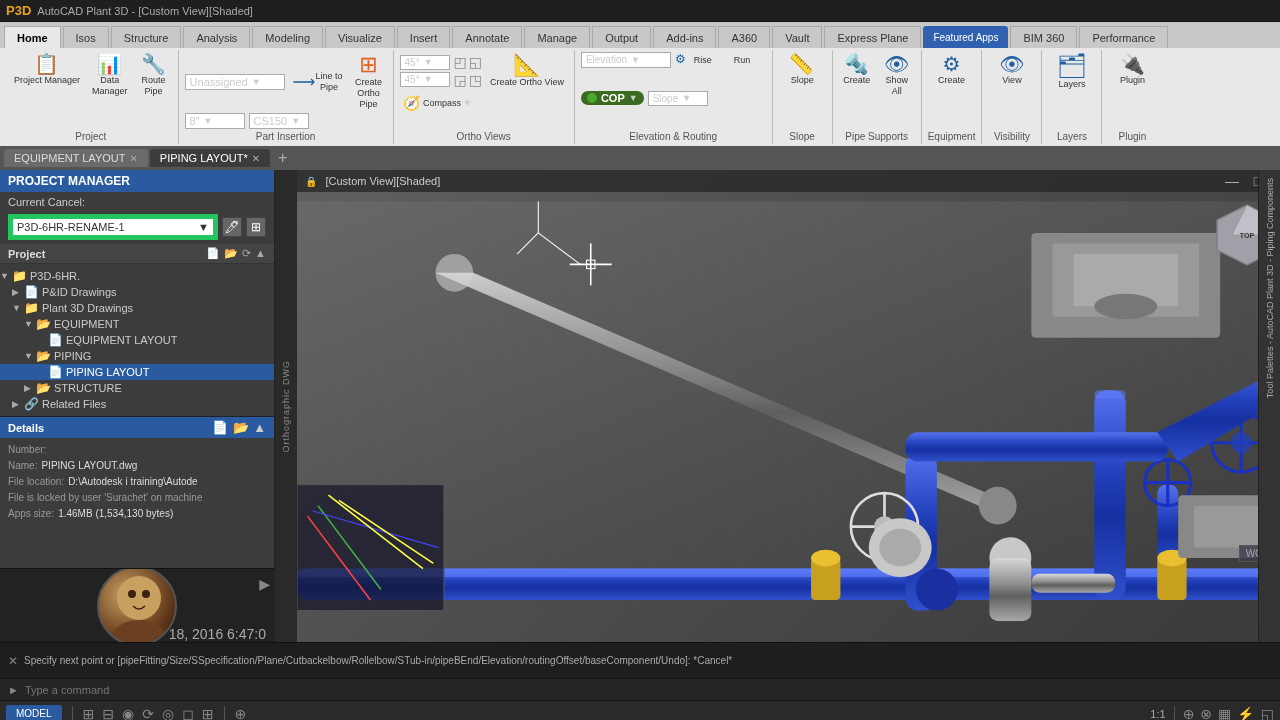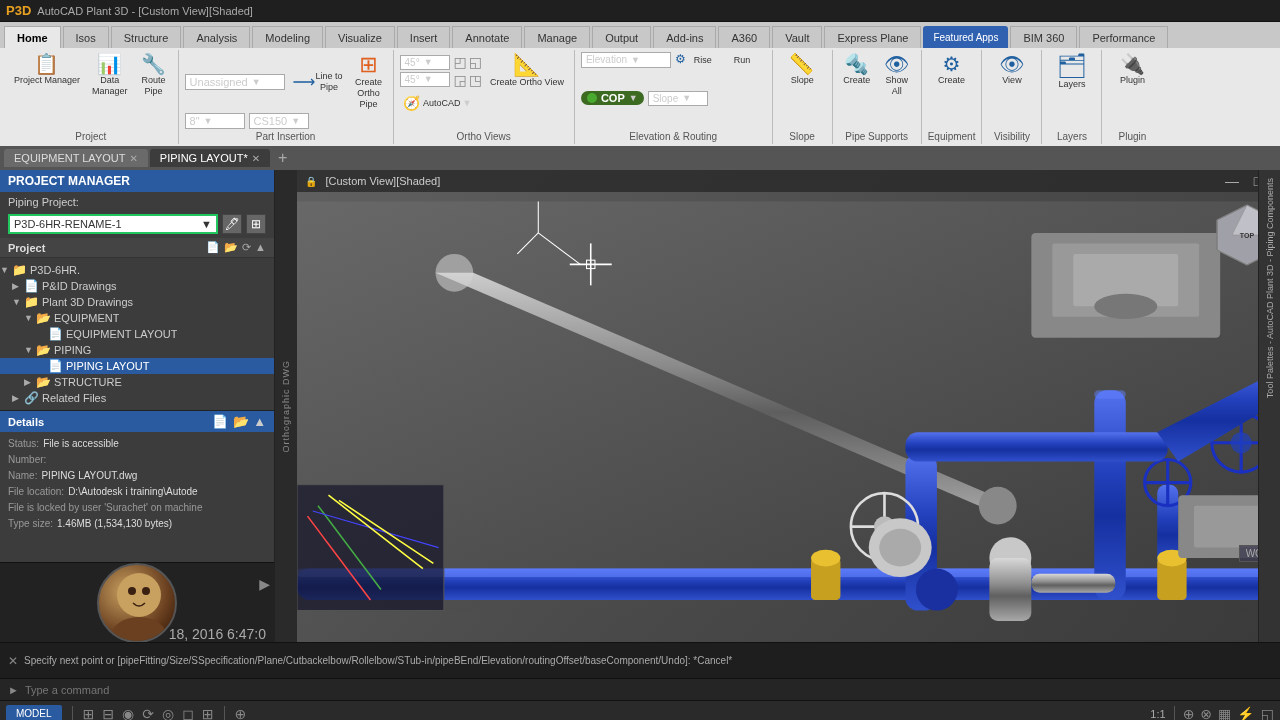--- a/index.html
+++ b/index.html
@@ -163,21 +163,21 @@
     }
     #pm-project-select {
       display: flex;
       align-items: center;
       gap: 4px;
       padding: 2px 8px 4px 8px;
     }
     .pm-dropdown {
       background: white;
       color: #333;
-      border: 2px solid #22c55e;
+      border: 5px solid #22c55e;
       padding: 2px 4px;
       font-size: 11px;
       flex: 1;
       display: flex;
       align-items: center;
       justify-content: space-between;
       cursor: pointer;
     }
     .pm-icon-btn {
       background: #666;
@@ -610,21 +610,21 @@
           </div>
         </div>
         <div class="ribbon-btn">
           <span class="btn-icon" style="font-size:22px; color:#2060a0;">📐</span>
           <span class="btn-label">Create Ortho View</span>
         </div>
       </div>
       <div style="display:flex; align-items:center; gap:4px;">
         <div class="ribbon-btn" style="flex-direction:row; gap:2px;">
           <span class="btn-icon" style="font-size:14px;">🧭</span>
-          <span class="btn-label">AutoCAD</span>
+          <span class="btn-label">Compass</span>
           <span style="font-size:9px;">▼</span>
         </div>
       </div>
     </div>
     <div class="ribbon-group-label">Ortho Views</div>
   </div>
 
   <div class="ribbon-group" style="min-width:160px;">
     <div class="ribbon-group-items" style="flex-direction:column; width:100%;">
       <div style="display:flex; gap:4px; width:100%;">
@@ -733,21 +733,21 @@
 </div>
 
 <div id="main-layout" style="height: calc(720px - 22px - 26px - 92px - 24px - 58px - 26px);">
 
   <div id="left-panel">
 
     <div id="project-manager">
       <div id="pm-header">
         <span>PROJECT MANAGER</span>
       </div>
-      <div id="pm-current-project">Piping Project:</div>
+      <div id="pm-current-project">Current Cancel:</div>
       <div id="pm-project-select">
         <div class="pm-dropdown">
           <span>P3D-6HR-RENAME-1</span>
           <span>▼</span>
         </div>
         <div class="pm-icon-btn">🖊</div>
         <div class="pm-icon-btn">⊞</div>
       </div>
       <div id="project-tree-header">
         <span class="header-label">Project</span>
@@ -821,41 +821,37 @@
     <div id="details-panel">
       <div id="details-header">
         <span>Details</span>
         <div id="details-bottom-icons" style="padding:0; gap:4px; display:flex;">
           <span style="cursor:pointer; color:#ccc; font-size:13px;">📄</span>
           <span style="cursor:pointer; color:#ccc; font-size:13px;">📂</span>
           <span style="cursor:pointer; color:#ccc; font-size:13px;">▲</span>
         </div>
       </div>
       <div id="details-content">
-        <div class="detail-row">
-            <span class="detail-label">Status:</span>
-            <span class="detail-value">File is accessible</span>
-          </div>
         <div class="detail-row">
             <span class="detail-label">Number:</span>
             <span class="detail-value"></span>
           </div>
         <div class="detail-row">
             <span class="detail-label">Name:</span>
             <span class="detail-value">PIPING LAYOUT.dwg</span>
           </div>
         <div class="detail-row">
             <span class="detail-label">File location:</span>
             <span class="detail-value">D:\Autodesk i training\Autode</span>
           </div>
         <div class="detail-row">
             <span class="detail-label" style="max-width:240px; white-space:normal;">File is locked by user 'Surachet' on machine</span>
           </div>
         <div class="detail-row">
-            <span class="detail-label">Type size:</span>
+            <span class="detail-label">Apps size:</span>
             <span class="detail-value">1.46MB (1,534,130 bytes)</span>
           </div>
       </div>
     </div>
 
     <div id="webcam-area">
       <div id="webcam-circle">
         <svg width="80" height="80">
           <circle cx="40" cy="30" r="22" fill="#c8a060"></circle>
           <ellipse cx="40" cy="72" rx="28" ry="20" fill="#6a4020"></ellipse>

